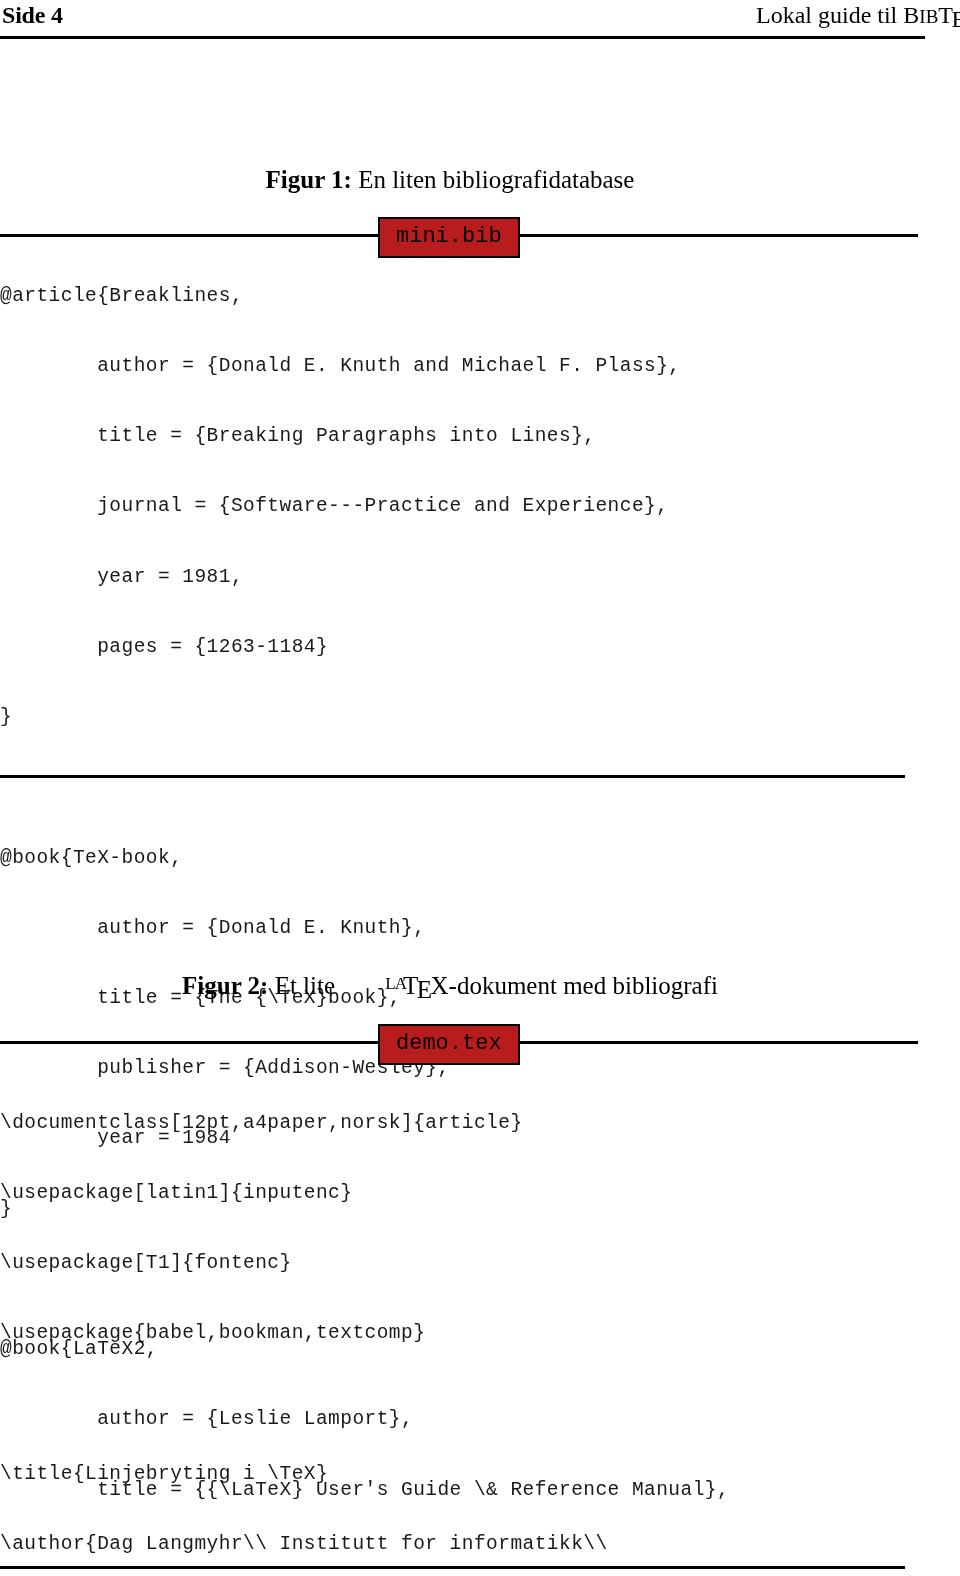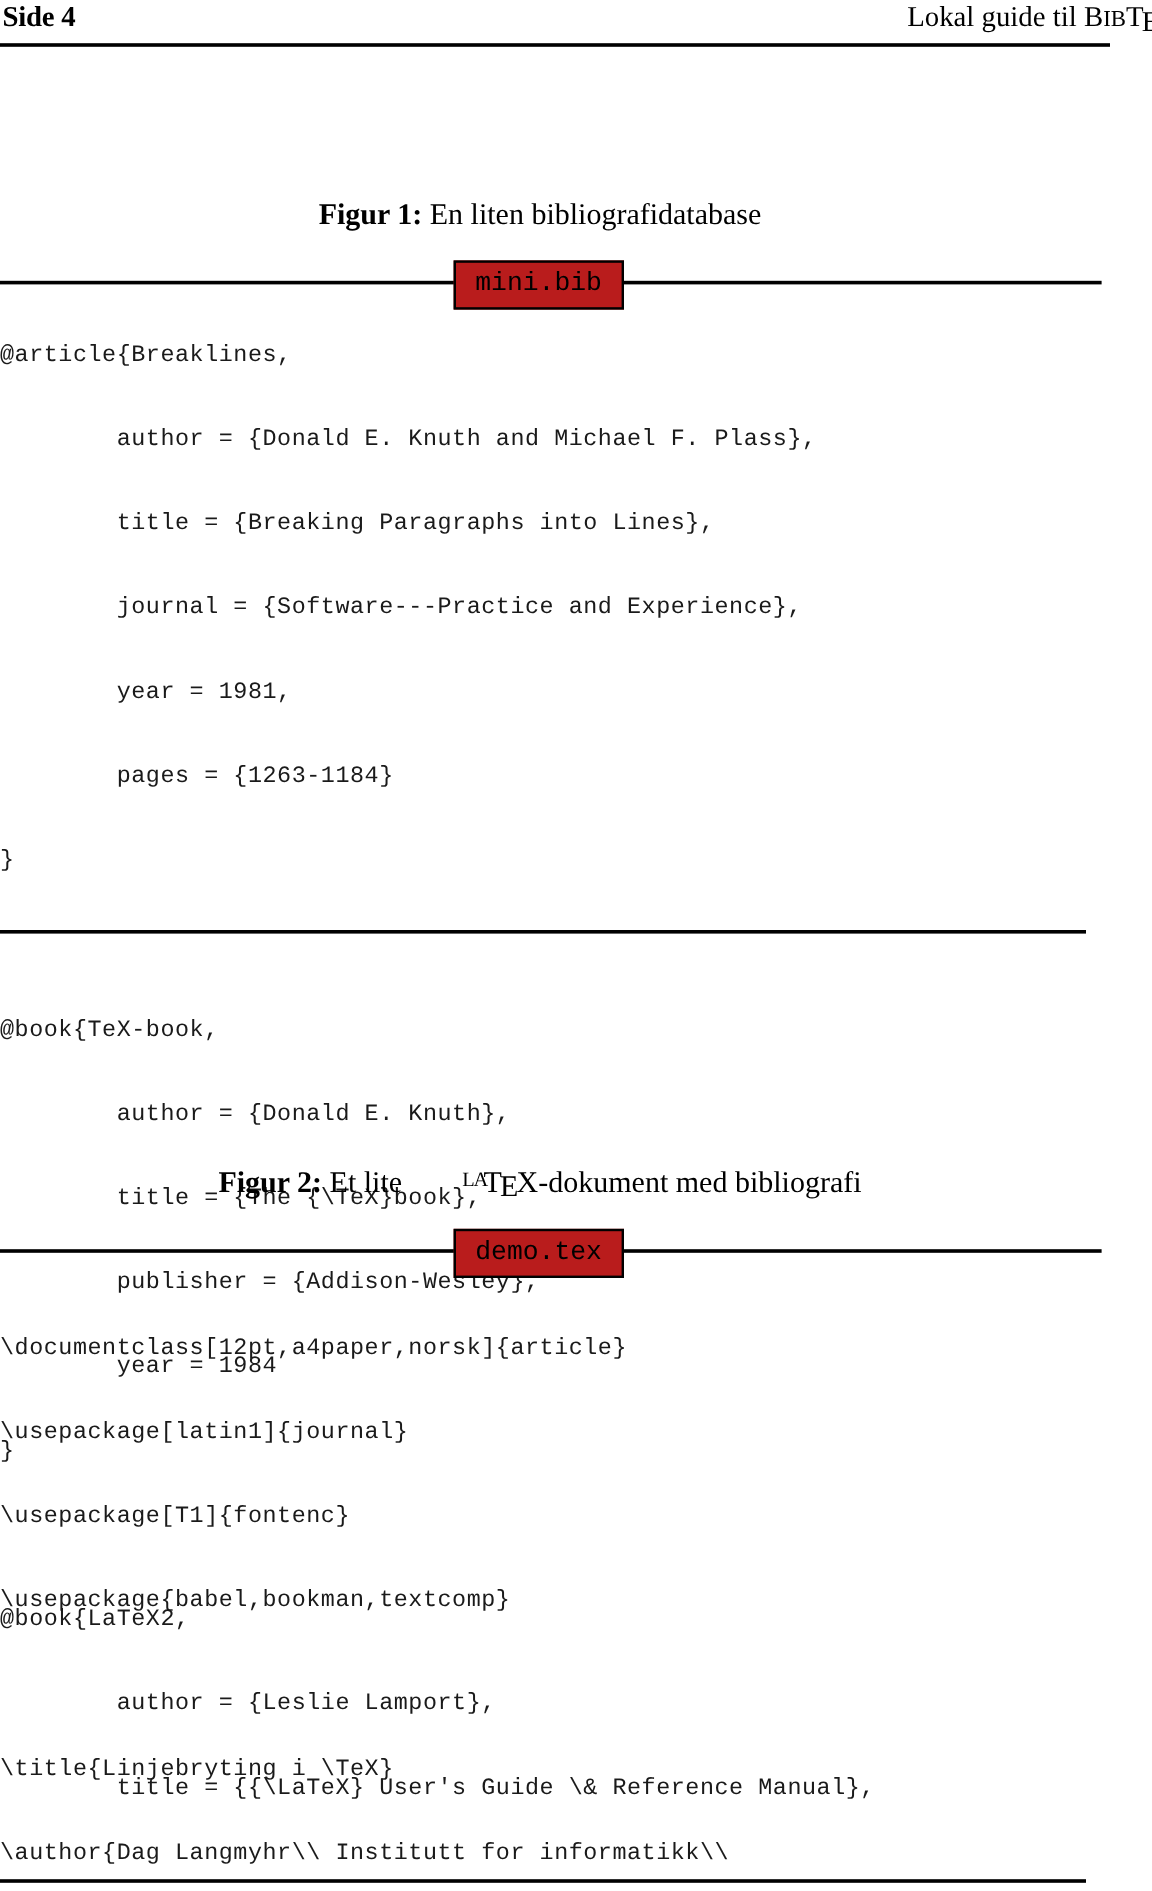--- a/index.html
+++ b/index.html
@@ -177,21 +177,21 @@
 <div class="fig-caption" style="top:972px;">
   <span class="fig-label">Figur 2:</span>
   <span>Et lite </span><span class="latex-logo"><span class="la">LA</span><span>T</span><span class="tex-e">E</span><span>X</span></span><span>-dokument med bibliografi</span>
 </div>
 
 <div class="fig-top-rule" style="left:0px; top:1041px; width:918px;"></div>
 <div class="file-box" style="left:378px; top:1024px;">demo.tex</div>
 
 <div class="code-block" style="top:1065px;">
   <span class="ln">\documentclass[12pt,a4paper,norsk]{article}</span>
-  <span class="ln">\usepackage[latin1]{journal}</span>
+  <span class="ln">\usepackage[latin1]{inputenc}</span>
   <span class="ln">\usepackage[T1]{fontenc}</span>
   <span class="ln">\usepackage{babel,bookman,textcomp}</span>
   <span class="ln"></span>
   <span class="ln">\title{Linjebryting i \TeX}</span>
   <span class="ln">\author{Dag Langmyhr\\ Institutt for informatikk\\</span>
   
   
   
   
   

